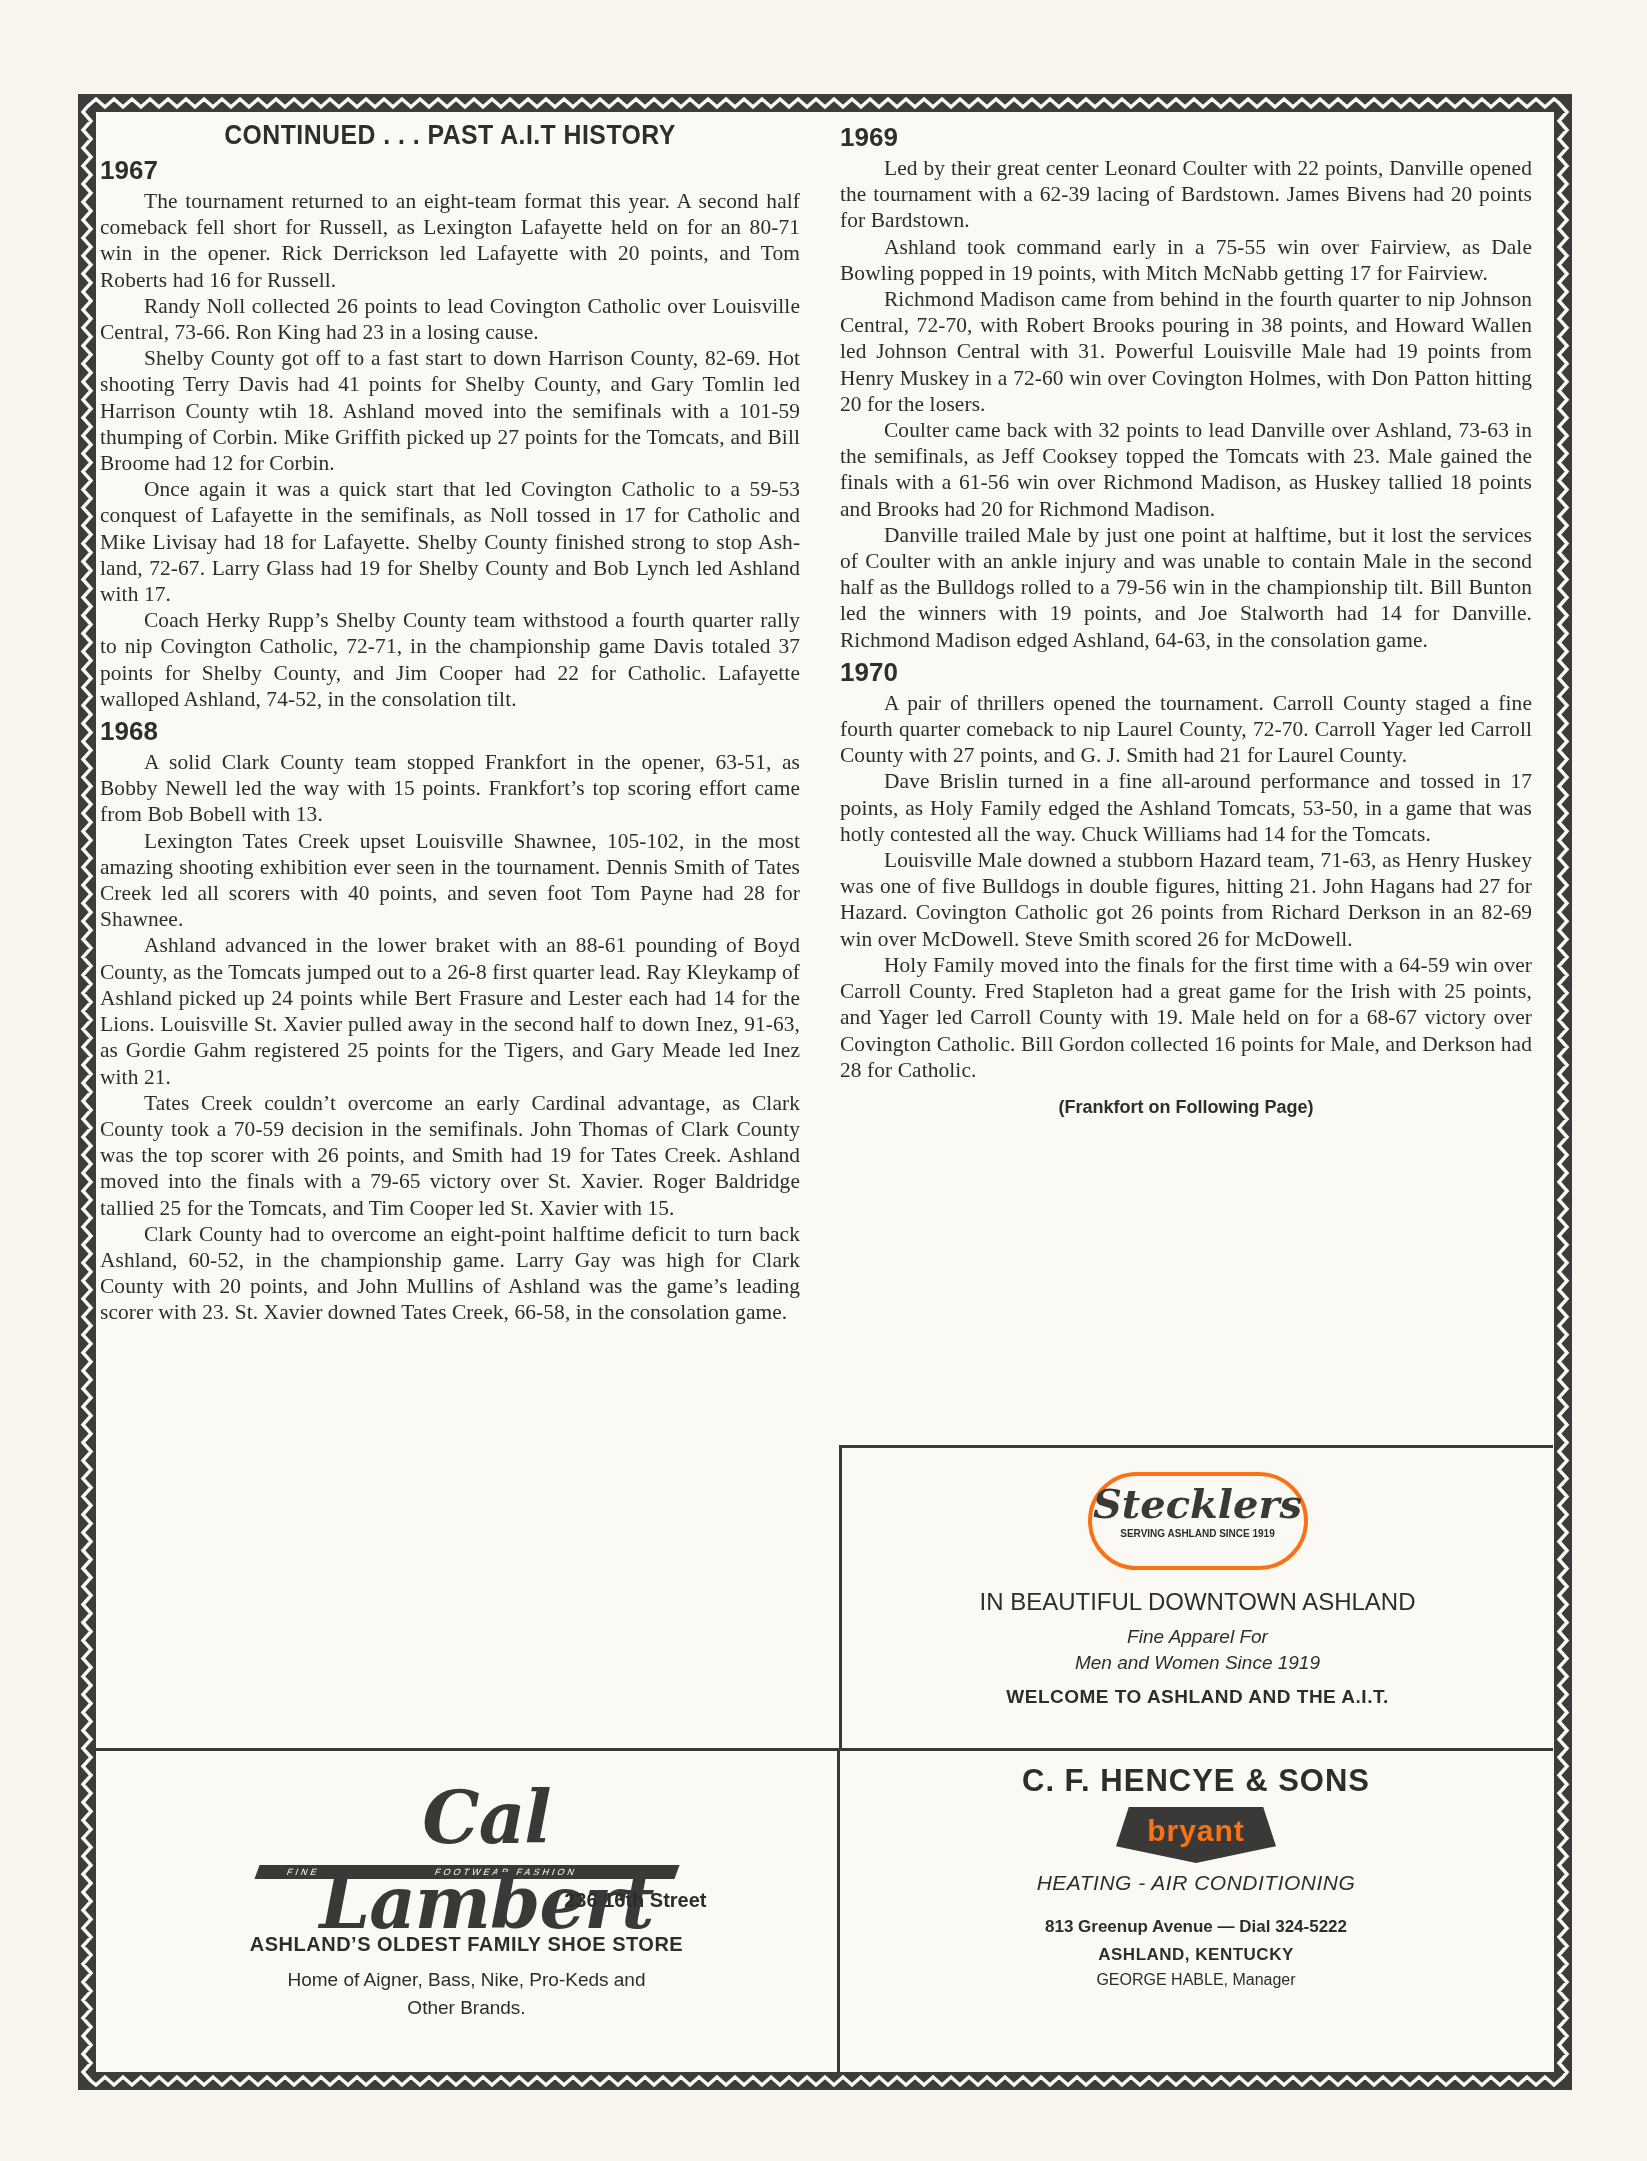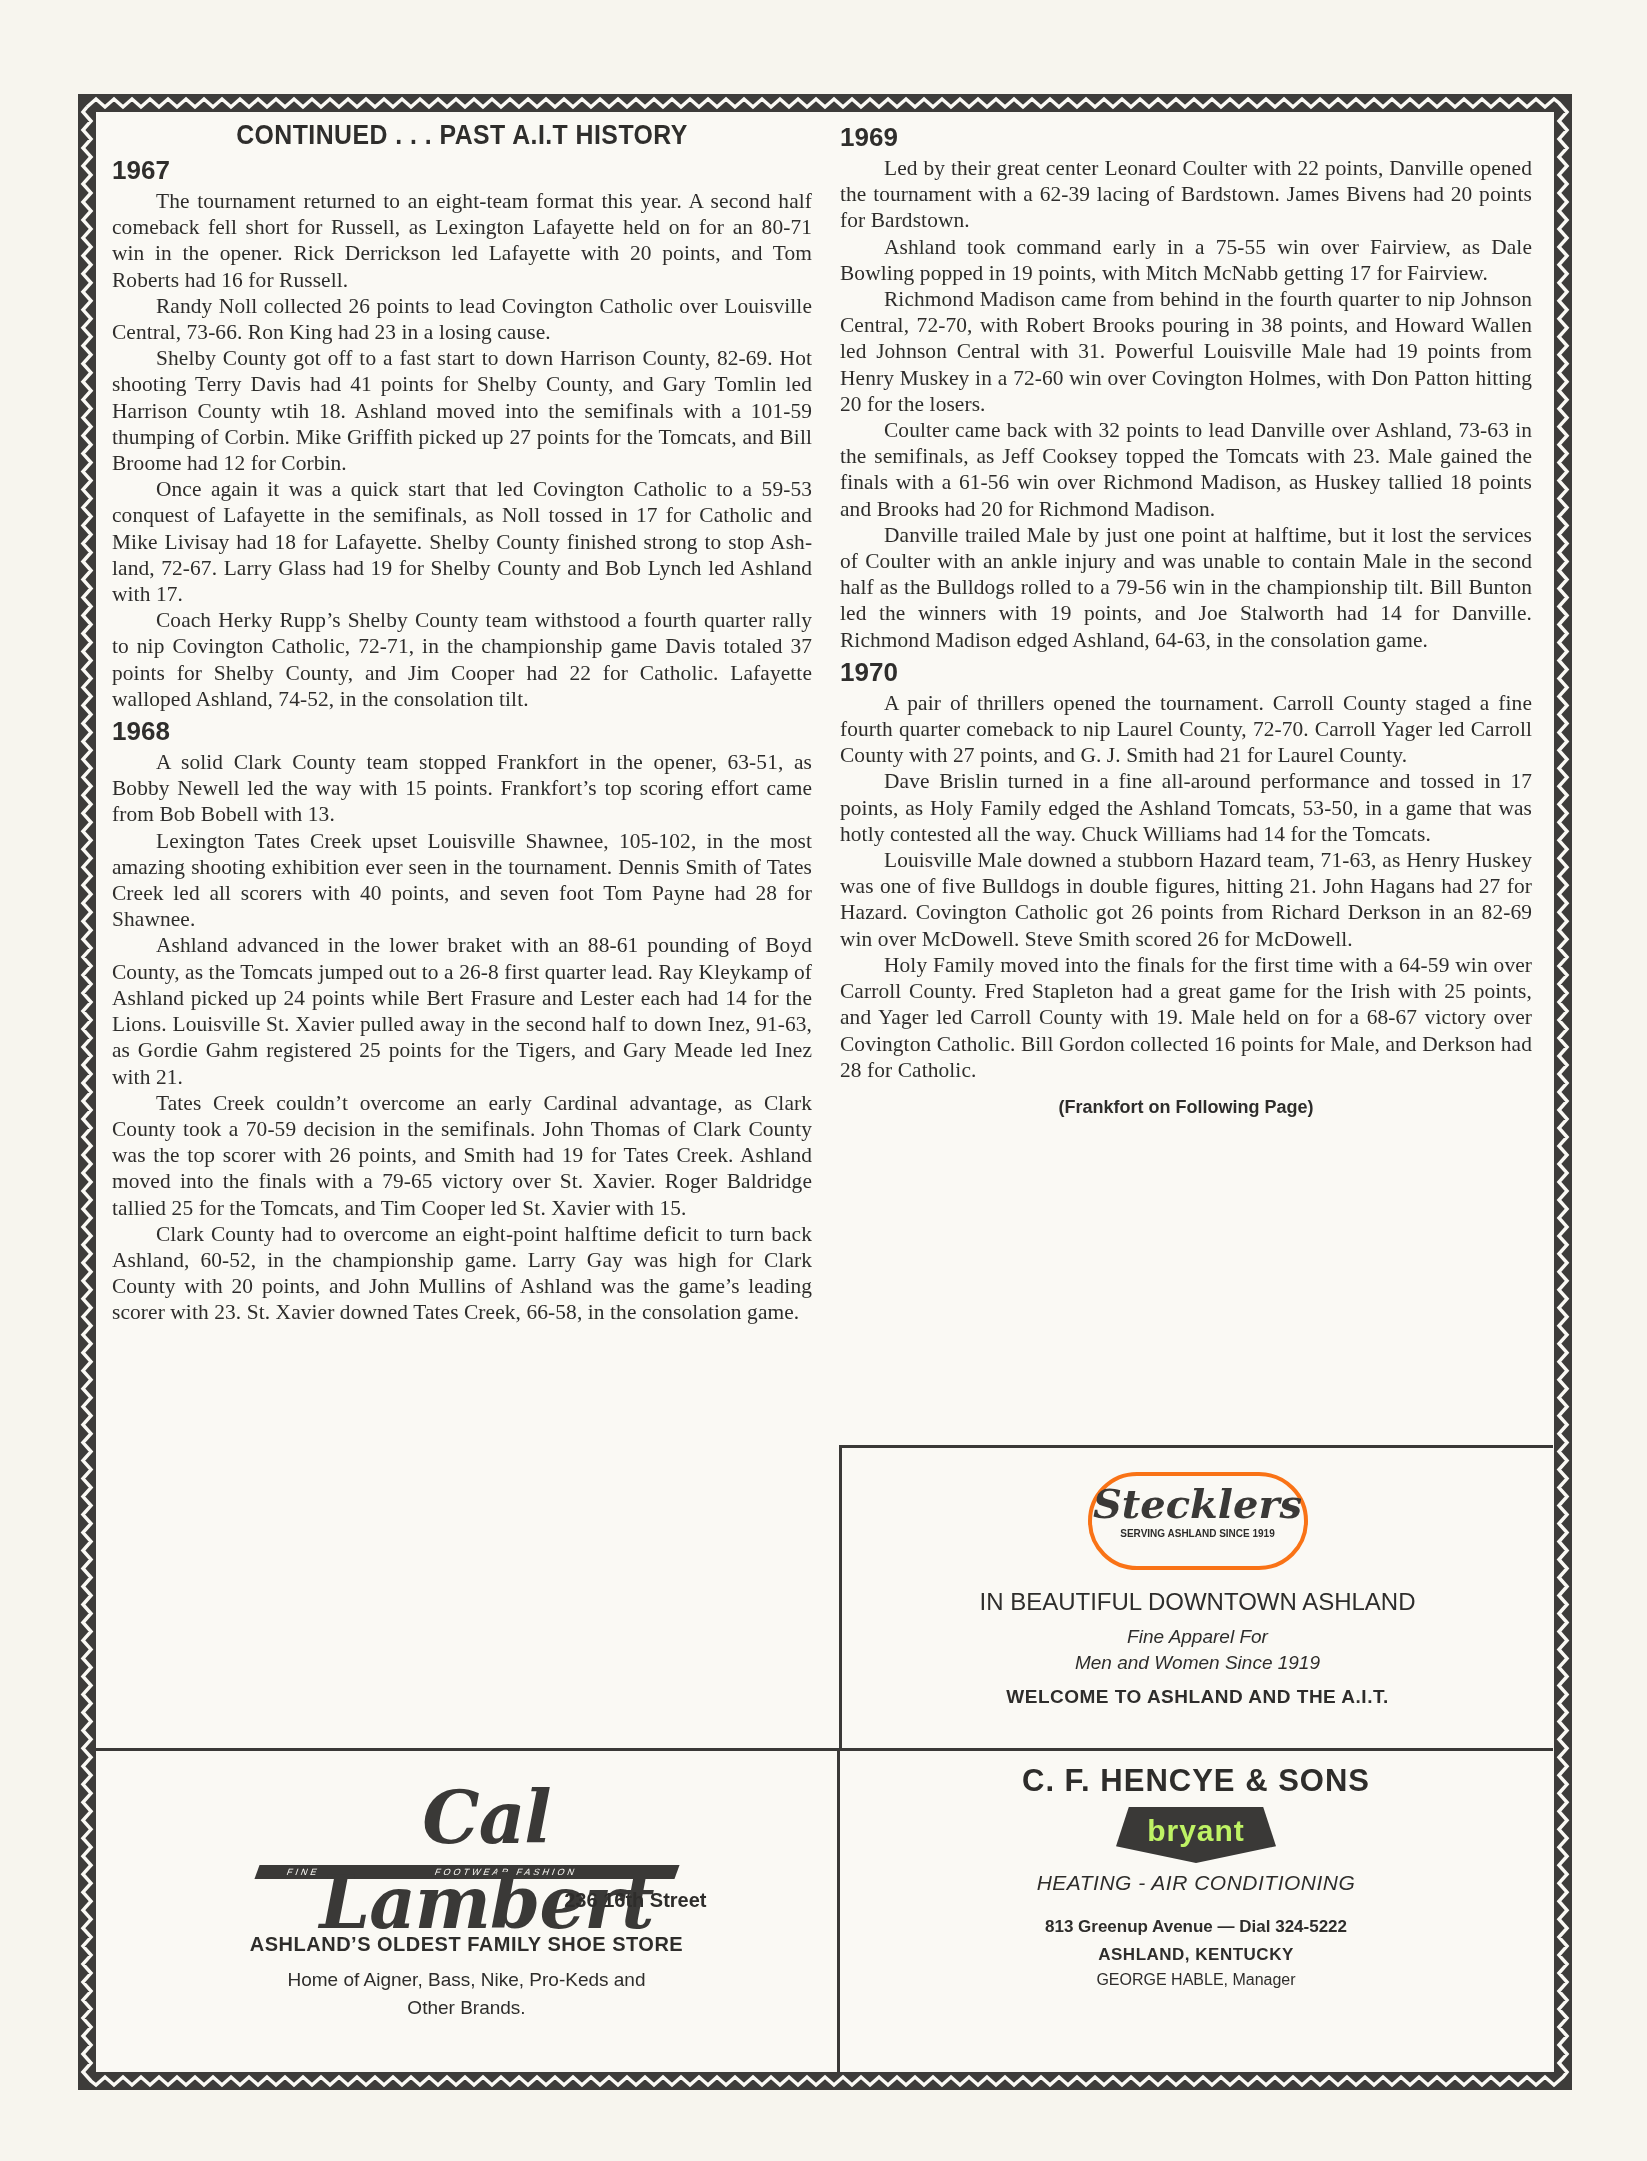--- a/index.html
+++ b/index.html
@@ -11,21 +11,21 @@
   .frame {
     position: absolute; left: 78px; top: 94px; width: 1494px; height: 1996px;
     box-sizing: border-box; background: #3d3c3a; padding: 18px;
   }
   .frame-wave { position: absolute; inset: 0; pointer-events: none; }
   .frame-inner {
     position: relative; width: 100%; height: 100%;
     background: #faf9f4; box-sizing: border-box;
   }
   .col { position: absolute; top: 0; }
-  .col-left { left: 16px; width: 700px; }
+  .col-left { left: 4px; width: 700px; }
   .col-right { left: 744px; width: 692px; }
   .page-title {
     font-family: "Liberation Sans", sans-serif; font-weight: bold;
     font-size: 27px; text-align: center; letter-spacing: 0.5px;
     margin: 8px 0 0 0; color: #2f2e2c; transform: scaleX(0.92);
   }
   .year {
     font-family: "Liberation Sans", sans-serif; font-weight: bold;
     font-size: 26px; margin: 4px 0 2px 0; color: #2f2e2c;
   }
@@ -53,21 +53,21 @@
   .steck-l1 { font-size: 24px; margin-top: 18px; }
   .steck-l2 { font-size: 19px; font-style: italic; margin-top: 8px; line-height: 26px; }
   .steck-l3 { font-size: 19px; font-weight: bold; margin-top: 10px; letter-spacing: 0.5px; }
   .cal-logo { position: relative; margin: 14px auto 0 auto; width: 520px; height: 150px; }
   .cal-script { font-family: "DejaVu Serif", serif; font-style: italic; font-weight: bold; font-size: 72px; color: #3a3937; position: absolute; left: 40px; top: 10px; letter-spacing: -1px; }
   .cal-banner { position: absolute; left: 50px; top: 100px; width: 420px; height: 14px; background: #3a3937; color: #faf9f4; font-size: 9px; letter-spacing: 3px; line-height: 14px; font-family: "Liberation Sans", sans-serif; text-align: left; padding-left: 30px; box-sizing: border-box; transform: skewX(-20deg); }
   .cal-street { position: absolute; right: 20px; top: 124px; font-family: "Liberation Sans", sans-serif; font-weight: bold; font-size: 20px; }
   .cal-l1 { font-size: 20px; font-weight: bold; margin-top: 18px; letter-spacing: 0.5px; }
   .cal-l2 { font-size: 19px; margin-top: 10px; line-height: 28px; }
   .hen-name { font-size: 31px; font-weight: bold; margin-top: 12px; letter-spacing: 1px; }
-  .bryant-badge { margin: 8px auto 0 auto; width: 160px; height: 56px; background: #3a3937; color: #bef264;
+  .bryant-badge { margin: 8px auto 0 auto; width: 160px; height: 56px; background: #3a3937; color: #f97316;
     clip-path: polygon(8% 0, 92% 0, 100% 70%, 50% 100%, 0 70%); font-family: "Liberation Sans", sans-serif; font-weight: bold; font-size: 30px; line-height: 48px; letter-spacing: 1px; }
   .hen-l1 { font-size: 21px; font-style: italic; margin-top: 8px; letter-spacing: 0.5px; }
   .hen-l2 { font-size: 17px; font-weight: bold; margin-top: 22px; }
   .hen-l3 { font-size: 17px; font-weight: bold; margin-top: 8px; letter-spacing: 0.5px; }
   .hen-l4 { font-size: 16px; margin-top: 6px; }
 </style>
 </head>
 <body>
 
 <div class="frame">

